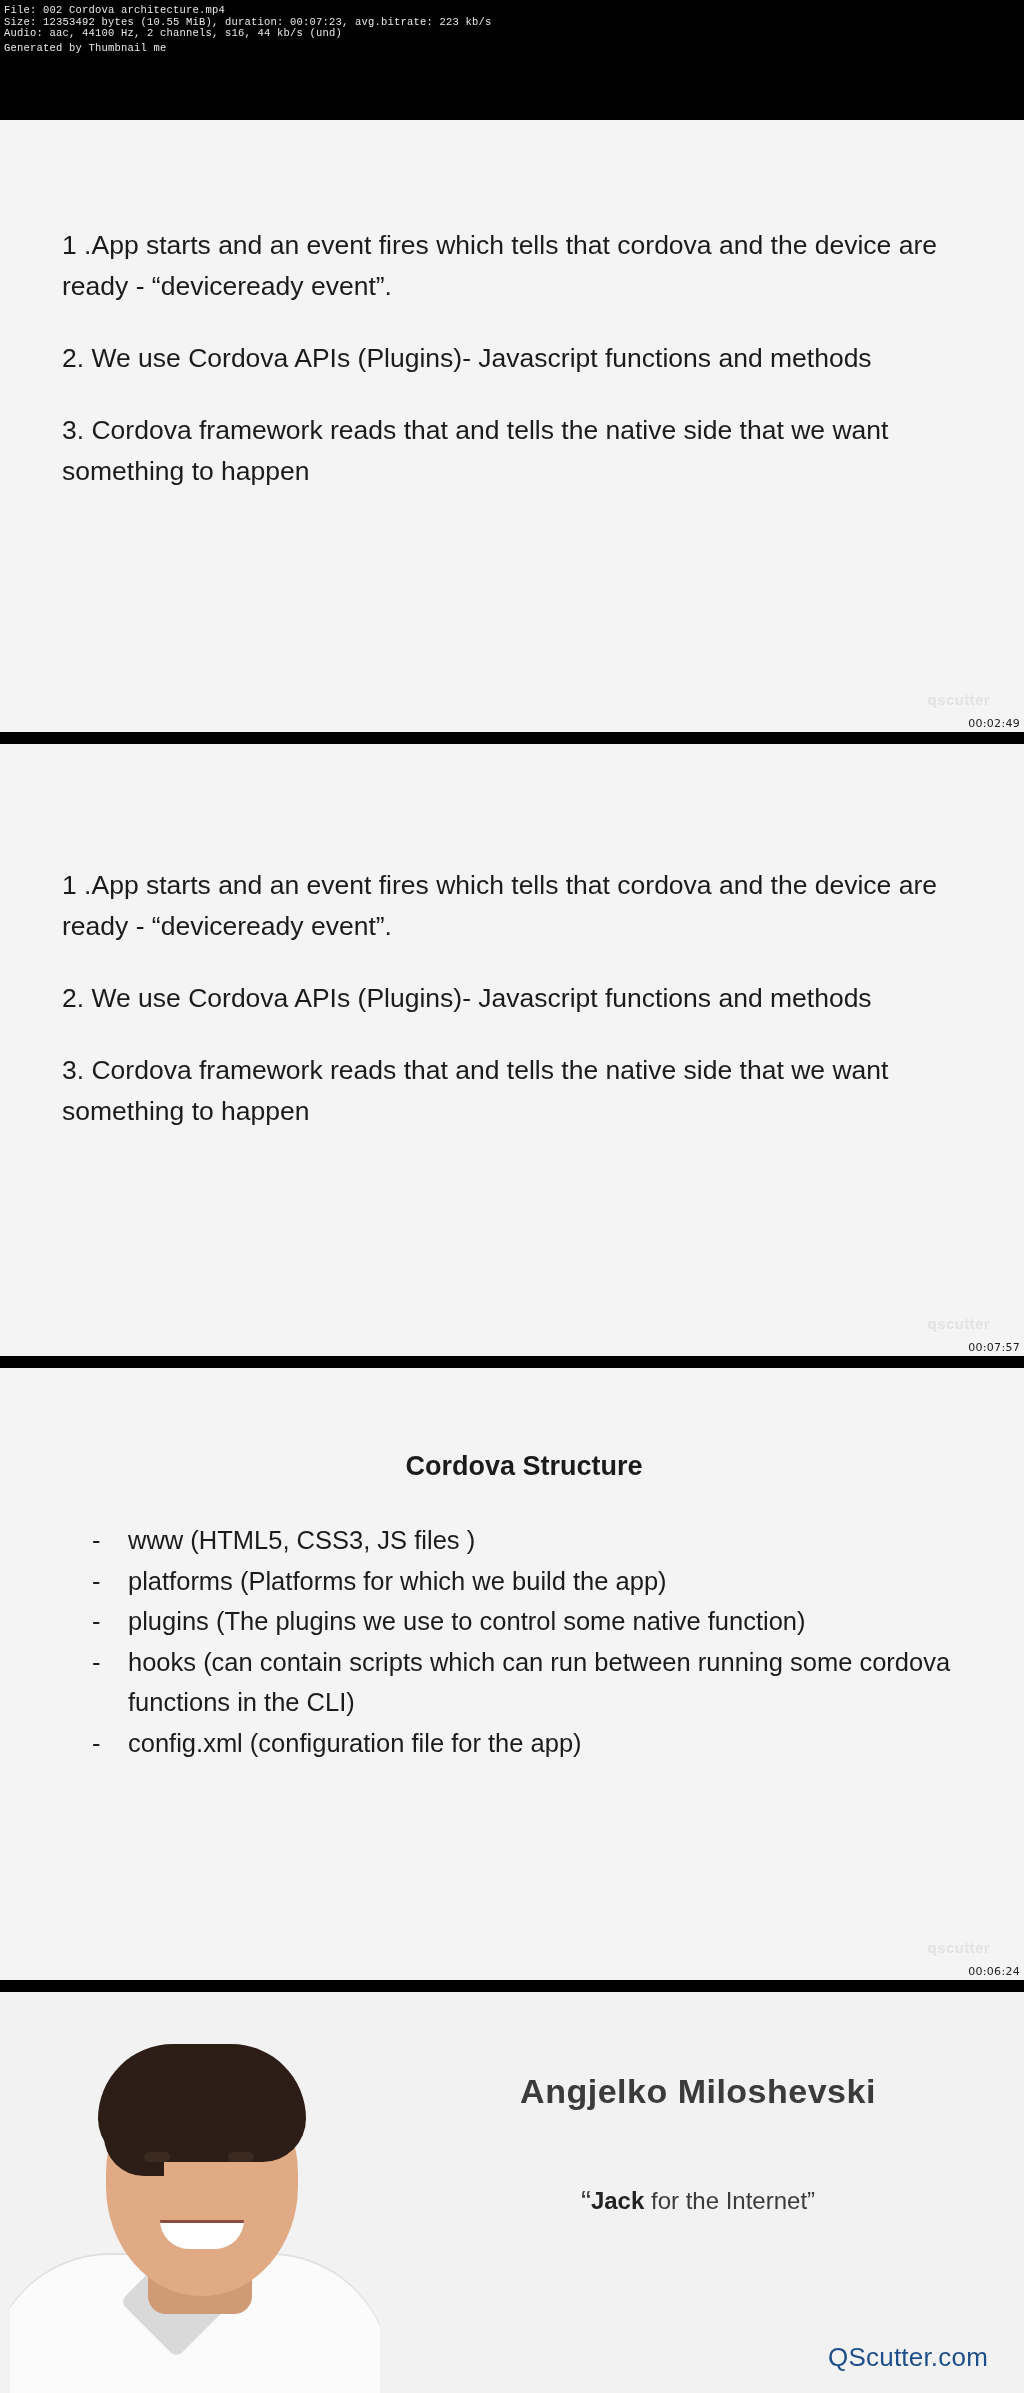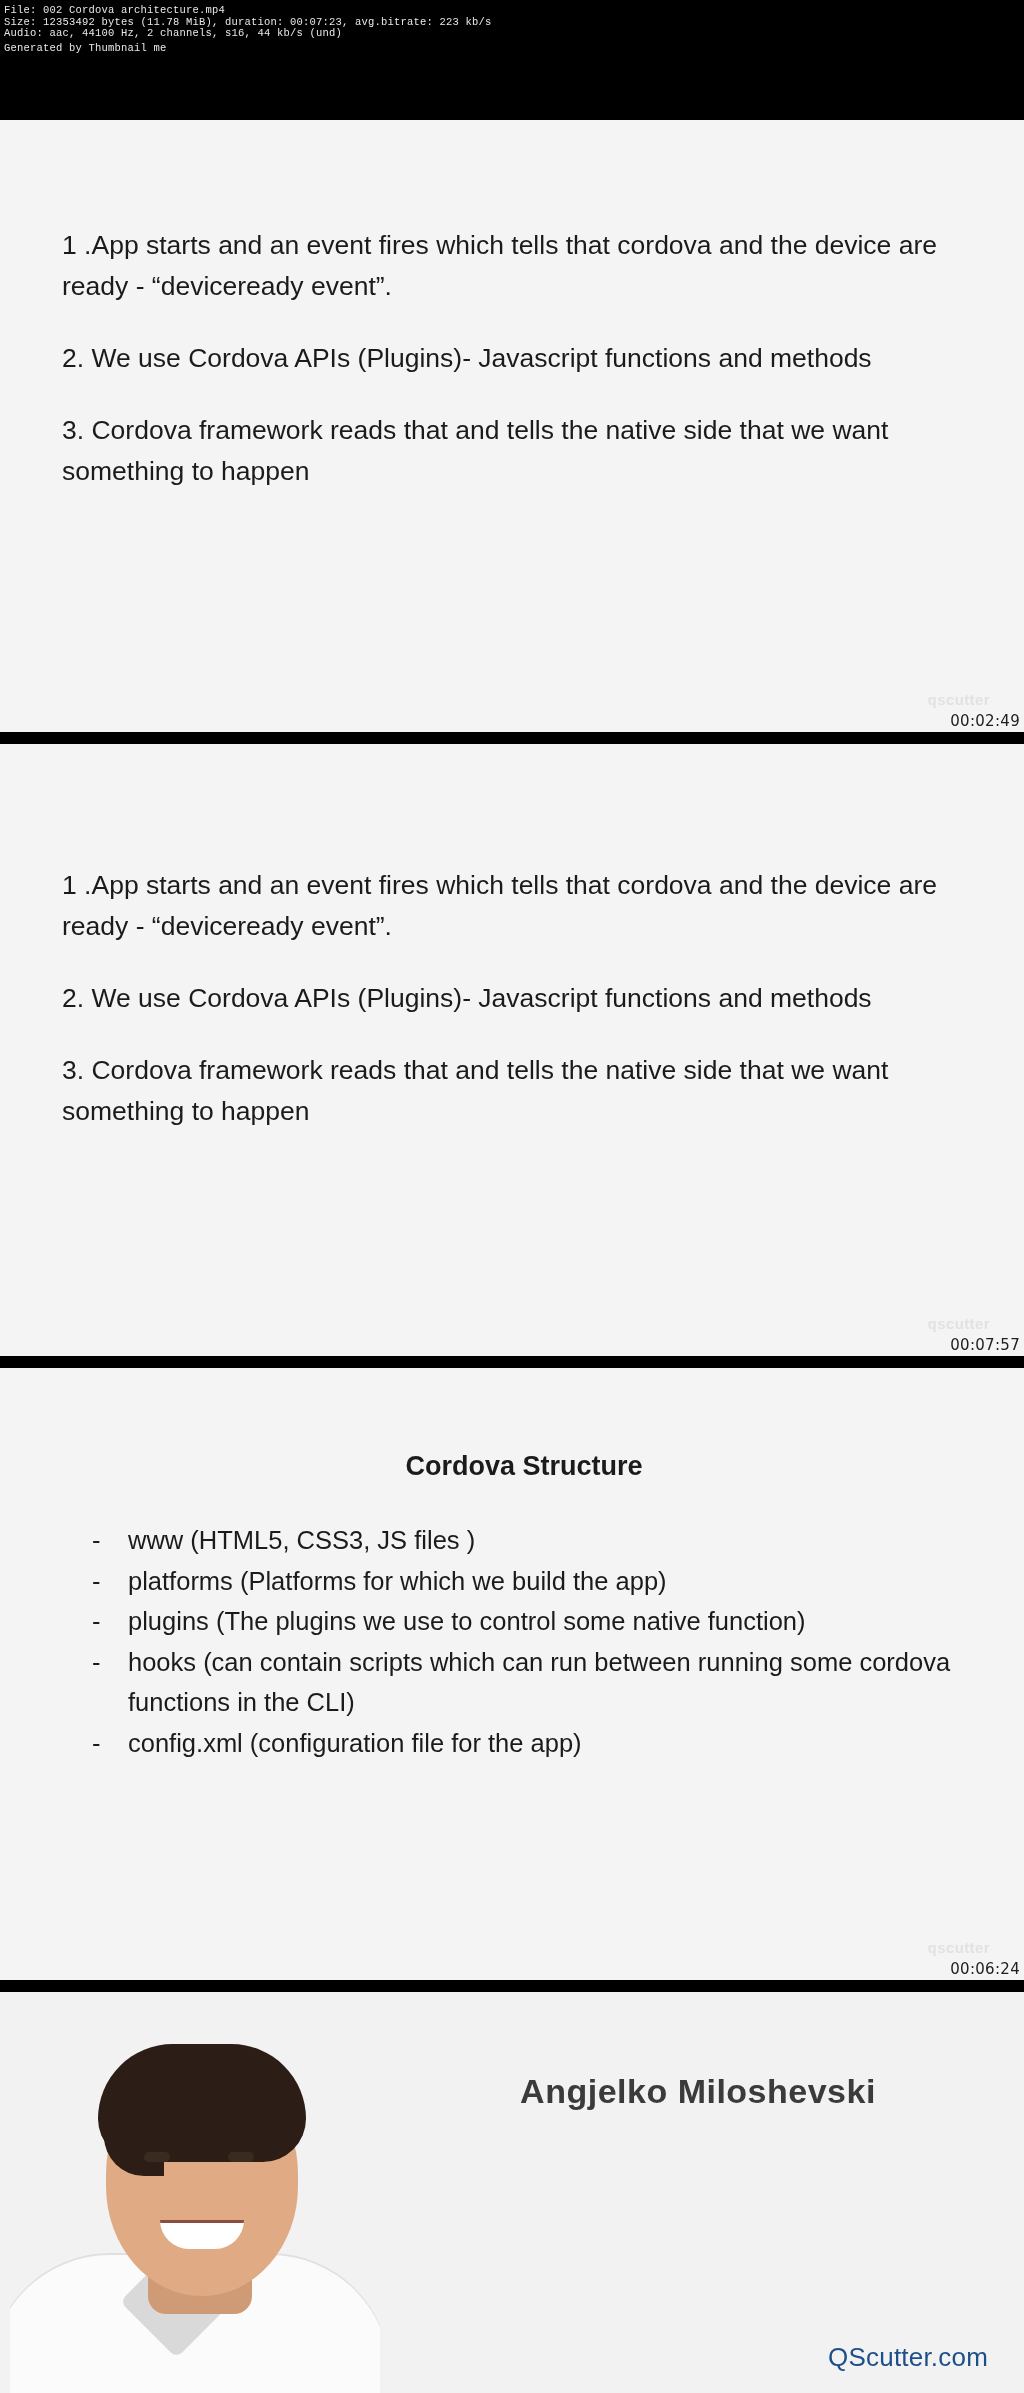--- a/index.html
+++ b/index.html
@@ -115,21 +115,21 @@
   }
   .struct-list .txt { flex: 1 1 auto; }
 
   
   .timestamp {
     position: absolute;
     right: 4px;
     bottom: 2px;
     color: #202020;
     font-family: "DejaVu Sans", sans-serif;
-    font-size: 15px;
+    font-size: 11px;
     letter-spacing: 0.3px;
   }
   .wm {
     position: absolute;
     right: 34px;
     bottom: 24px;
     color: #e2e2e2;
     font-size: 15px;
     font-weight: bold;
     letter-spacing: 0.4px;
@@ -278,21 +278,21 @@
     letter-spacing: 0.2px;
   }
 </style>
 </head>
 <body>
 
 <div class="page">
 
   <div class="meta">
     <div>File: 002 Cordova architecture.mp4</div>
-    <div>Size: 12353492 bytes (11.78 MiB), duration: 00:07:23, avg.bitrate: 223 kb/s</div>
+    <div>Size: 12353492 bytes (10.55 MiB), duration: 00:07:23, avg.bitrate: 223 kb/s</div>
     <div>Audio: aac, 44100 Hz, 2 channels, s16, 44 kb/s (und)</div>
     <div class="gen">Generated by Thumbnail me</div>
   </div>
 
   <div class="thumbs">
 
     <div class="thumb thumb-0">
       <div class="slide-inner slide-a">
         <div class="bullets">
           <p>1 .App starts and an event fires which tells that cordova and the device are ready - “deviceready event”.</p>
@@ -353,18 +353,21 @@
           <div class="neck"></div>
           <div class="head"></div>
           <div class="hair"></div>
           <div class="brow l"></div>
           <div class="brow r"></div>
           <div class="eye l"></div>
           <div class="eye r"></div>
           <div class="mouth"></div>
         </div>
         <div class="portrait-name">Angjelko Miloshevski</div>
+        <div class="portrait-quote">
+          <span class="quote-mark">“</span><b>Jack</b><span> for the Internet”</span>
+        </div>
         <div class="qs-badge">QScutter.com</div>
       </div>
     </div>
 
   </div>
 </div>
 
 </body></html>

